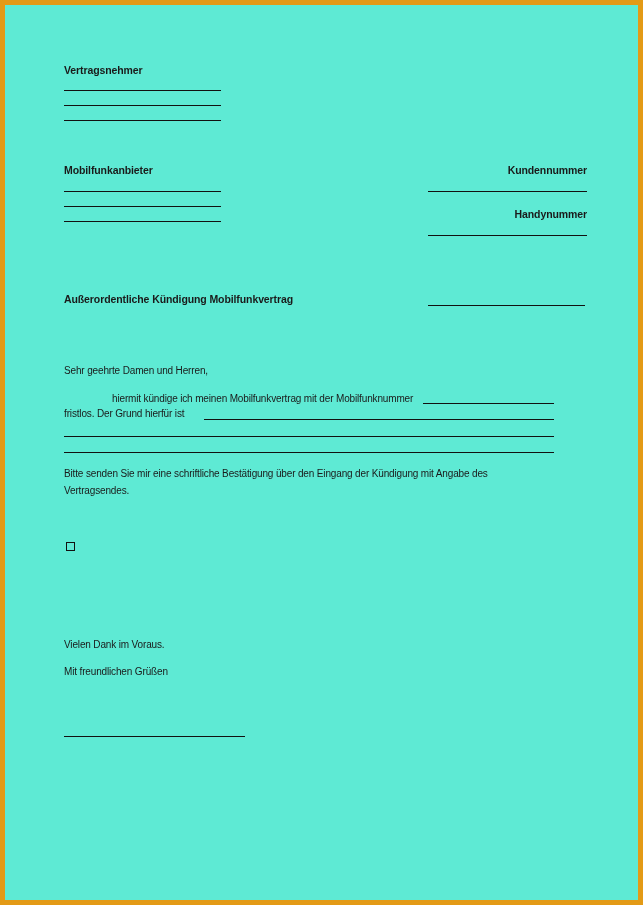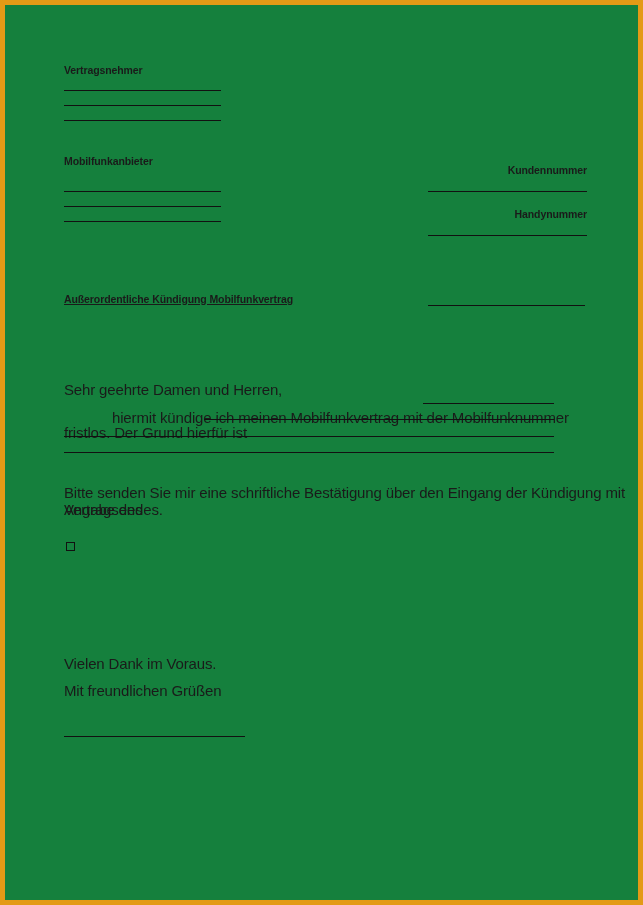--- a/index.html
+++ b/index.html
@@ -4,52 +4,52 @@
   <style>
     html, body { margin: 0; padding: 0; }
     body {
       width: 643px; height: 905px; position: relative; overflow: hidden;
       background: #e39a16;
       font-family: "Liberation Sans", sans-serif;
       color: #1a1a1a;
     }
     .page {
       position: absolute; left: 5px; top: 5px; width: 633px; height: 895px;
-      background: #15803d;
+      background: #5eead4;
     }
     .abs { position: absolute; }
     .bold { font-weight: bold; font-size: 10.5px; letter-spacing: -0.1px; }
-    .txt { font-size: 15px; letter-spacing: -0.15px; margin-top: 16px; }
+    .txt { font-size: 10px; letter-spacing: -0.15px; }
     .line { position: absolute; height: 0; border-top: 1px solid #111; }
     .right { text-align: right; }
     .checkbox {
       position: absolute; width: 7px; height: 7px; border: 1px solid #111; background: transparent;
     }
   </style>
 </head>
 <body>
 
 <div class="page">
 
   <div class="abs bold" style="left:59px; top:59px;">Vertragsnehmer</div>
   <div class="line" style="left:59px; top:85px; width:157px;"></div>
   <div class="line" style="left:59px; top:100px; width:157px;"></div>
   <div class="line" style="left:59px; top:115px; width:157px;"></div>
 
-  <div class="abs bold" style="left:59px; top:150px;">Mobilfunkanbieter</div>
+  <div class="abs bold" style="left:59px; top:159px;">Mobilfunkanbieter</div>
   <div class="line" style="left:59px; top:186px; width:157px;"></div>
   <div class="line" style="left:59px; top:201px; width:157px;"></div>
   <div class="line" style="left:59px; top:216px; width:157px;"></div>
 
   <div class="abs bold right" style="left:420px; width:162px; top:159px;">Kundennummer</div>
   <div class="line" style="left:423px; top:186px; width:159px;"></div>
   <div class="abs bold right" style="left:420px; width:162px; top:203px;">Handynummer</div>
   <div class="line" style="left:423px; top:230px; width:159px;"></div>
 
-  <div class="abs bold" style="left:59px; top:288px;text-decoration:underline;">Außerordentliche Kündigung Mobilfunkvertrag</div>
+  <div class="abs bold" style="left:59px; top:288px;">Außerordentliche Kündigung Mobilfunkvertrag</div>
   <div class="line" style="left:423px; top:300px; width:157px;"></div>
 
   <div class="abs txt" style="left:59px; top:360px;">Sehr geehrte Damen und Herren,</div>
 
   <div class="abs txt" style="left:59px; top:388px;padding-left:48px;">hiermit kündige ich meinen Mobilfunkvertrag  mit der Mobilfunknummer</div>
   <div class="line" style="left:418px; top:398px; width:131px;"></div>
   <div class="abs txt" style="left:59px; top:403px;">fristlos. Der Grund hierfür ist</div>
   <div class="line" style="left:199px; top:414px; width:350px;"></div>
   <div class="line" style="left:59px; top:431px; width:490px;"></div>
   <div class="line" style="left:59px; top:447px; width:490px;"></div>

